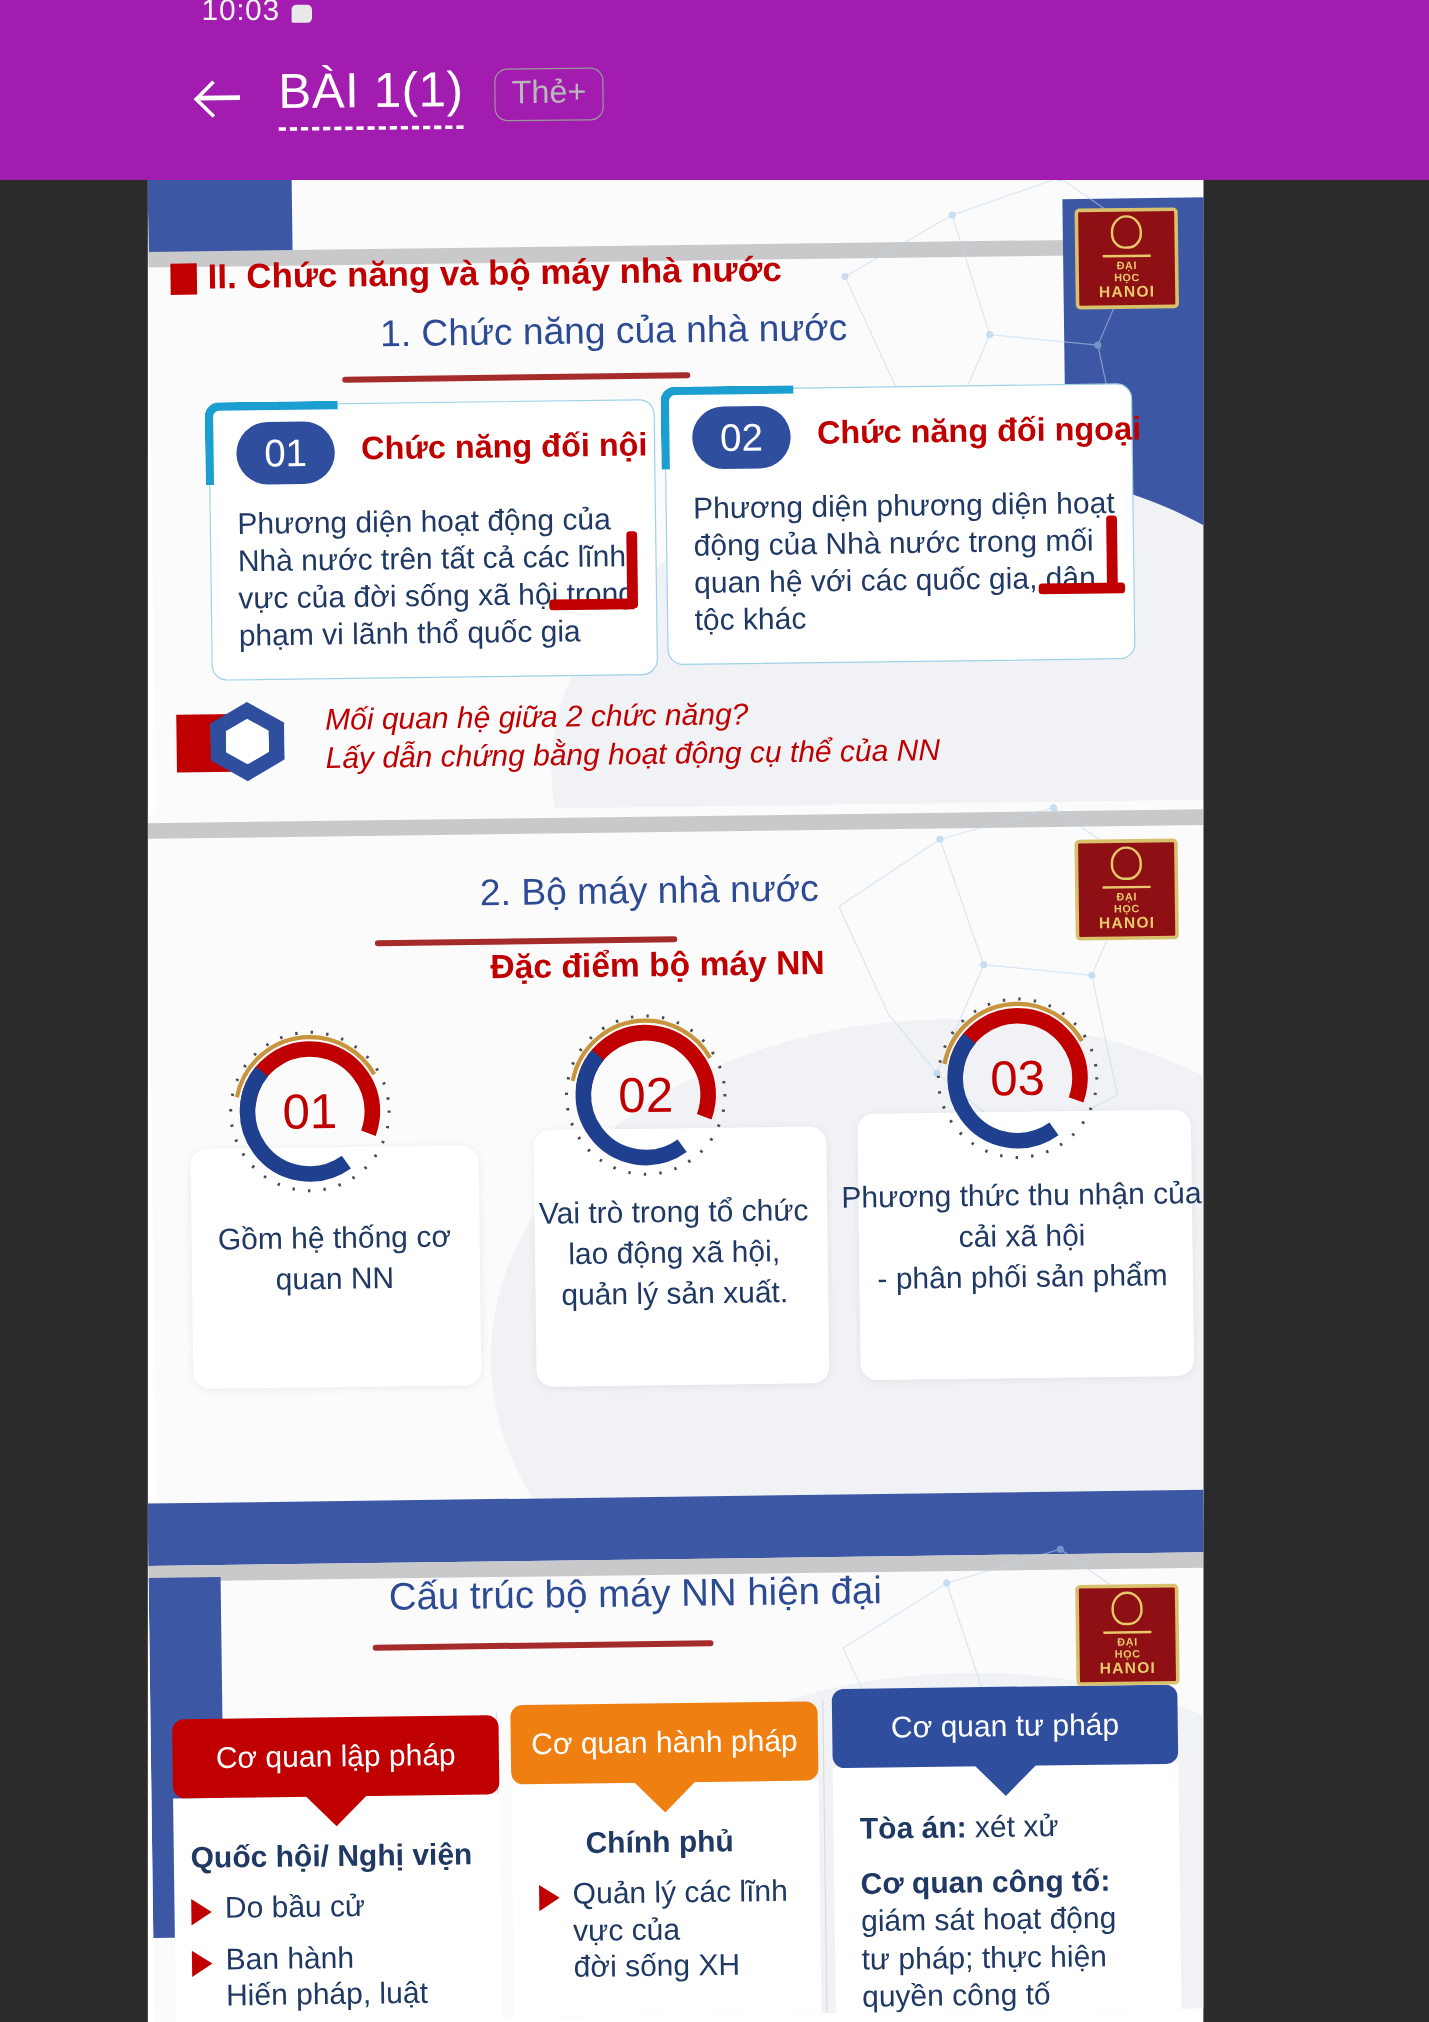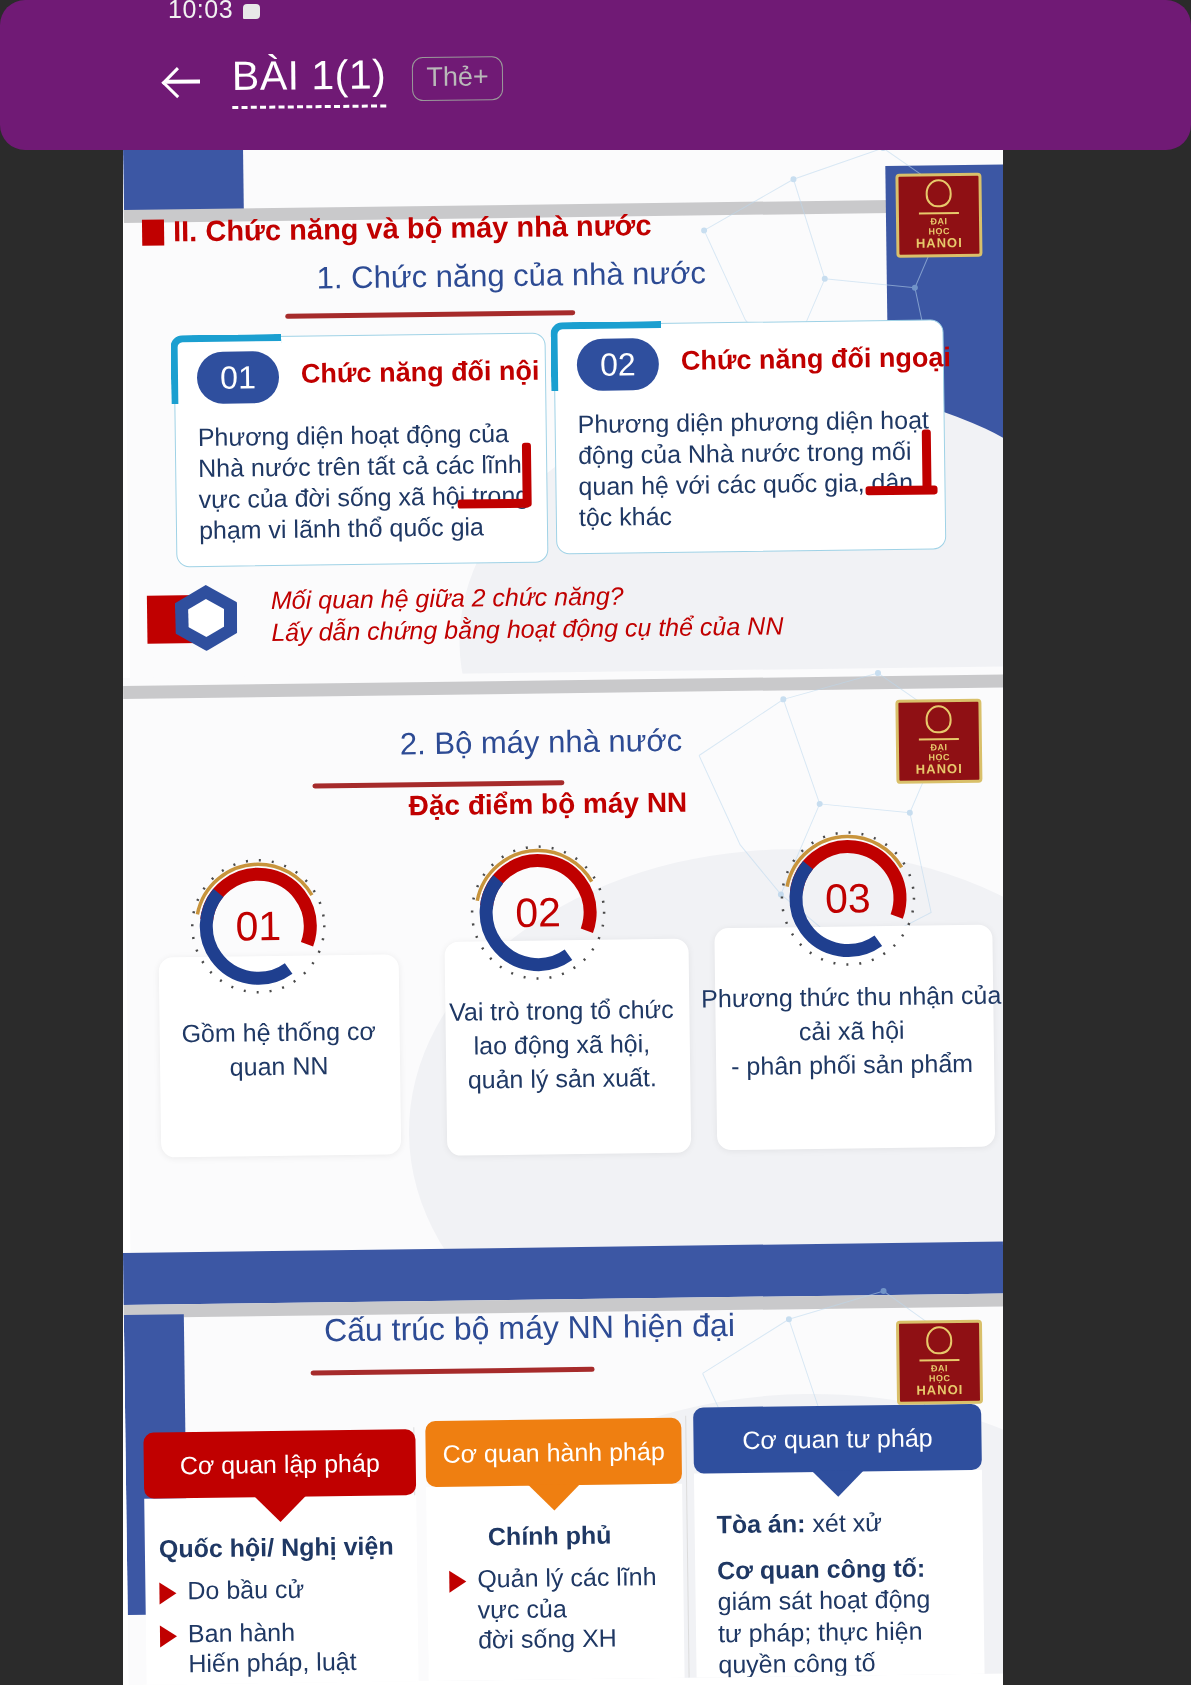--- a/index.html
+++ b/index.html
@@ -11,21 +11,21 @@
   }
   #app { position: relative; width: 1191px; height: 1685px; background:#2b2b2b; }
 
   
   .letterbox { position:absolute; top:0; bottom:0; width:123px; background:#2b2b2b; z-index:40; }
   .letterbox.left { left:0; }
   .letterbox.right { right:0; width:188px; }
 
   
   .appbar { position:absolute; left:0; top:0; width:1191px; height:150px;
-            background:#701a75; z-index:50; overflow:hidden;border-radius:25px; }
+            background:#a21caf; z-index:50; overflow:hidden; }
   .statusbar { position:absolute; left:168px; top:-8px; height:34px;
                display:flex; align-items:center; gap:10px; color:#f2f2f2; }
   .clock { font-size:25px; letter-spacing:0.5px; font-family:"Liberation Sans",sans-serif; }
   .msg-icon { width:17px; height:15px; background:#e8e8e8; border-radius:4px 4px 4px 1px; display:inline-block; position:relative; top:2px;}
 
   .navrow { position:absolute; left:160px; top:52px; display:flex; align-items:center; gap:26px;
             transform: rotate(-0.6deg); }
   .back-arrow { width:46px; height:46px; position:relative; cursor:pointer; }
   .back-arrow::before{ content:""; position:absolute; left:6px; top:21px; width:34px; height:3.5px; background:#fff;}
   .back-arrow::after{ content:""; position:absolute; left:6px; top:13px; width:19px; height:19px;

